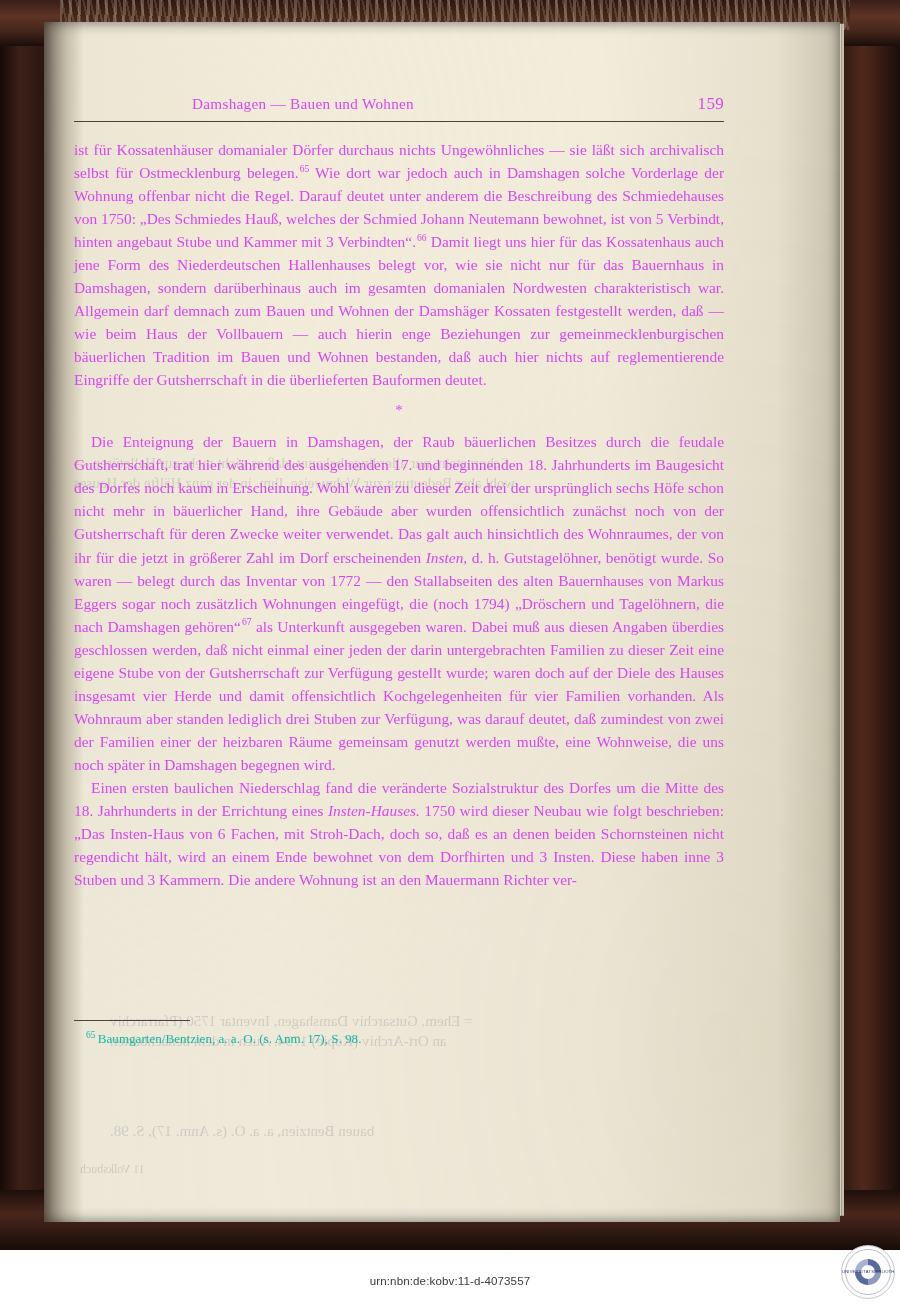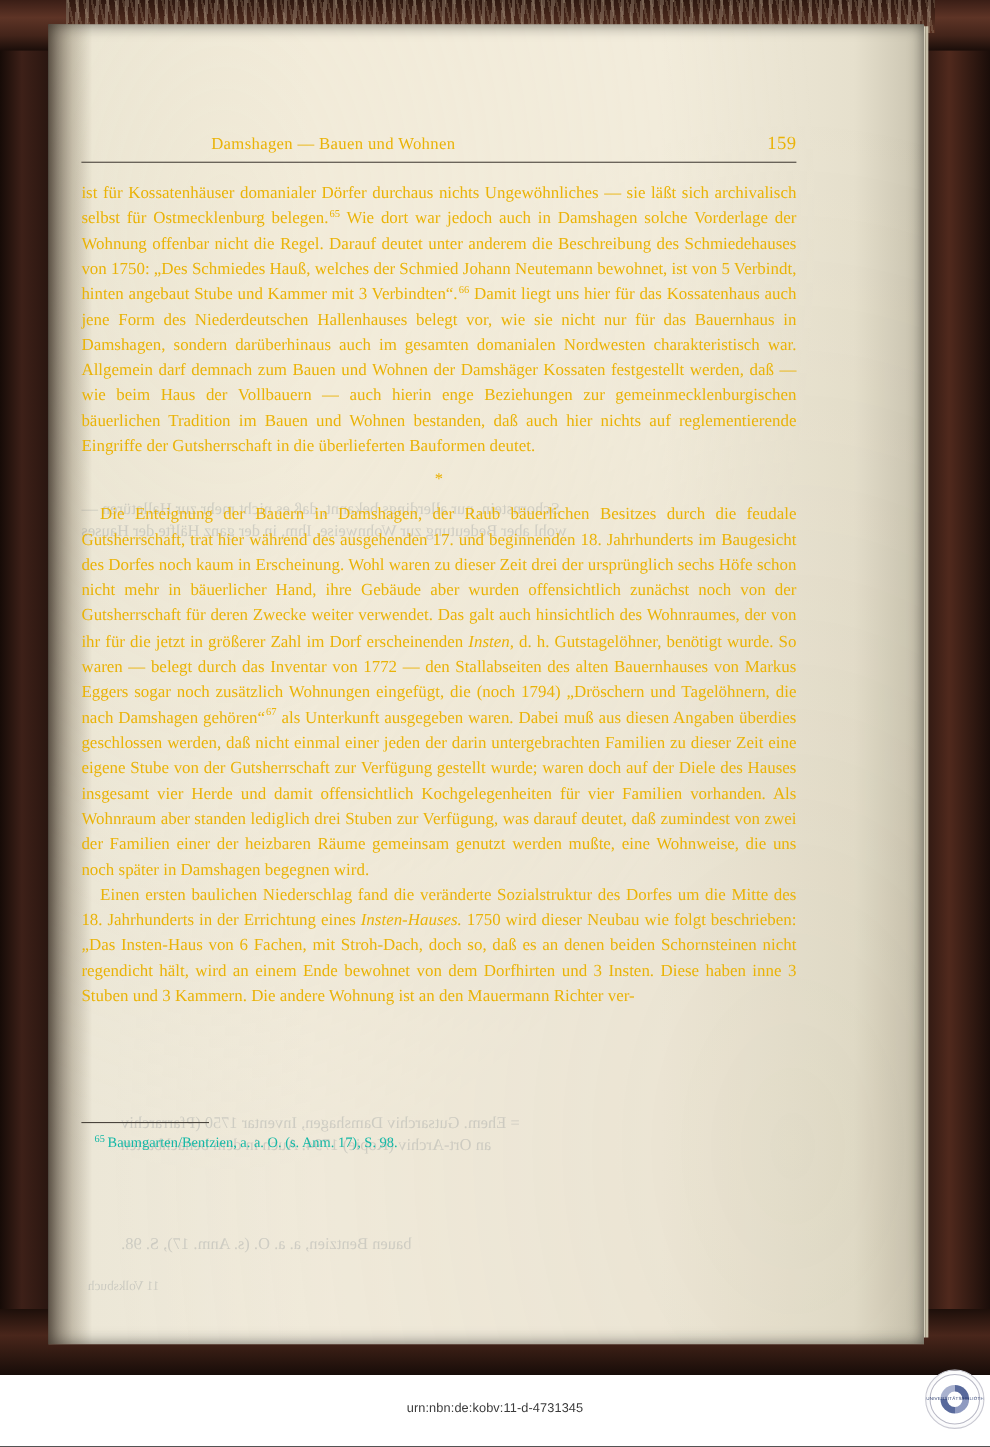--- a/index.html
+++ b/index.html
@@ -94,23 +94,23 @@
       radial-gradient(ellipse at 85% 85%, rgba(160,150,120,.18), rgba(0,0,0,0) 65%);
     mix-blend-mode: multiply;
     opacity: .5;
     pointer-events: none;
   }
 
   
   #text-column {
     position: absolute;
     left: 74px;
-    top: 120px;
+    top: 94px;
     width: 650px;
-    color: #eab308;
+    color: #d946ef;
   }
 
   
   #running-head {
     display: flex;
     align-items: baseline;
     justify-content: space-between;
     font-size: 15.2px;
     letter-spacing: .3px;
     padding-bottom: 7px;
@@ -301,20 +301,20 @@
 
 <div id="footnotes">
   <div id="footnote-rule"></div>
 
   <p class="footnote"><span class="fn-num">65</span><span>Baumgarten/Bentzien, a. a. O. (s. Anm. 17), S. 98.</span></p>
 
 
 </div>
 
 <div id="bottom-strip"></div>
-<div id="urn-text">urn:nbn:de:kobv:11-d-4731345</div>
+<div id="urn-text">urn:nbn:de:kobv:11-d-4073557</div>
 
 <div id="library-logo">
   <div class="logo-ring"></div>
   <div class="logo-mark"></div>
   <div class="logo-inner"></div>
   <div class="logo-text">UNIVERSITÄTSBIBLIOTHEK</div>
 </div>
 
 </body></html>

